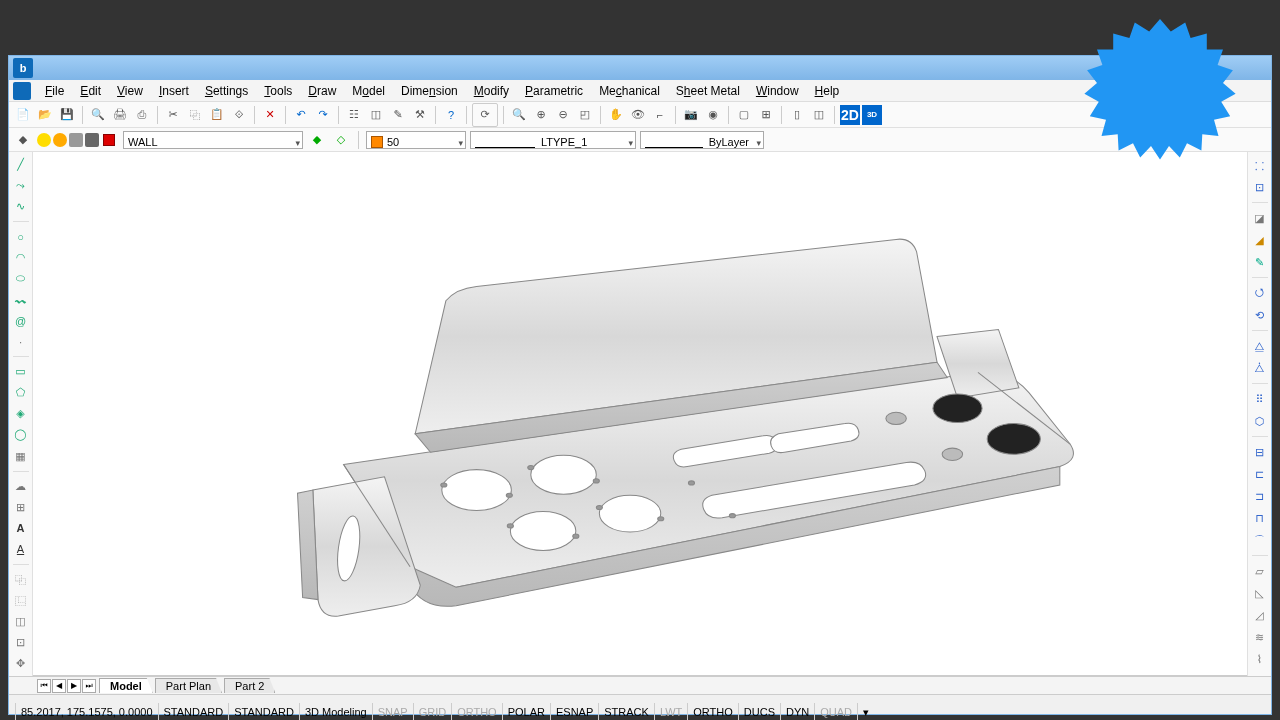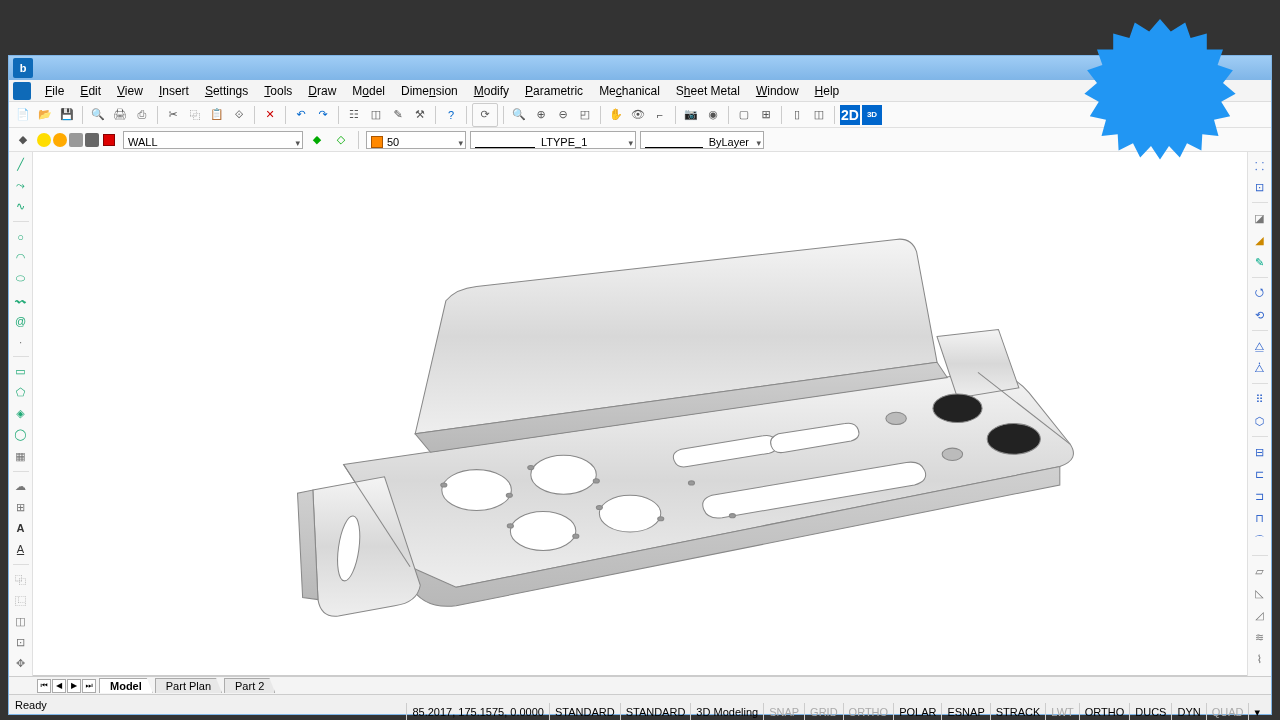--- a/index.html
+++ b/index.html
@@ -300,21 +300,20 @@
       <div class="tab-nav-btn">◀</div>
       <div class="tab-nav-btn">▶</div>
       <div class="tab-nav-btn">⏭</div>
     </div>
     <div class="doc-tab"><b>Model</b></div>
     <div class="doc-tab inactive">Part Plan</div>
     <div class="doc-tab inactive">Part 2</div>
   </div>
 
   <div class="statusbar">
-    <div class="status-left">Ready</div>
     <div class="status-cell">85.2017, 175.1575, 0.0000</div>
     <div class="status-cell">STANDARD</div>
     <div class="status-cell">STANDARD</div>
     <div class="status-cell">3D Modeling</div>
     <div class="status-cell dim">SNAP</div>
     <div class="status-cell dim">GRID</div>
     <div class="status-cell dim">ORTHO</div>
     <div class="status-cell">POLAR</div>
     <div class="status-cell">ESNAP</div>
     <div class="status-cell">STRACK</div>

